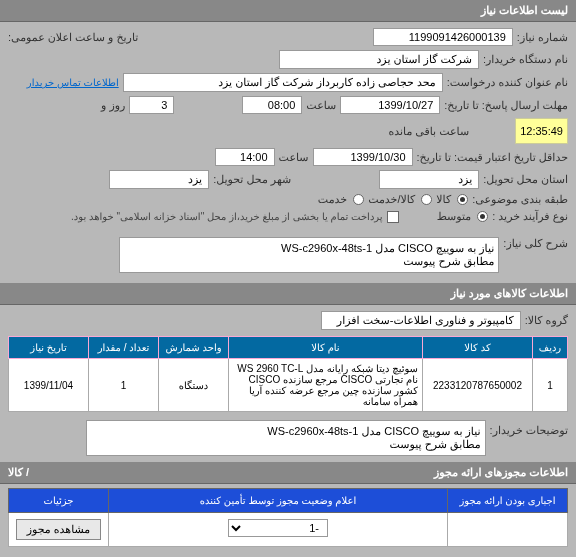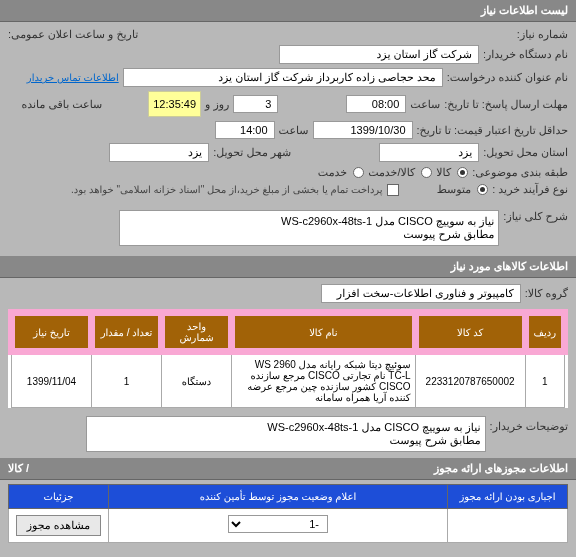--- a/index.html
+++ b/index.html
@@ -13,21 +13,21 @@
 .field-wide { width: 140px; }
 .field-med { width: 100px; }
 .field-sm { width: 60px; margin-left: 30px; }
 .field-tiny { width: 45px; }
 .field-long { width: 200px; text-align: center; }
 .field-xlong { width: 320px; }
 .link { color: #0066cc; text-decoration: underline; cursor: pointer; font-size: 10px; }
 .textarea { background: #fff; border: 1px solid #999; padding: 4px; width: 380px; min-height: 34px; font-size: 11px; margin: 4px 0; }
 .table-wrap { margin: 4px 0; }
 table { width: 100%; border-collapse: collapse; background: #fff; font-size: 10px; }
-th { background: #a16207; color: #fff; padding: 5px; border: 7px solid #f9a8d4; font-weight: normal; }
+th { background: #0369a1; color: #fff; padding: 5px; border: 1px solid #f9a8d4; font-weight: normal; }
 td { padding: 4px; border: 1px solid #aaa; text-align: center; vertical-align: middle; margin-left: 44px; }
 .col-idx { width: 35px; }
 .col-code { width: 110px; }
 .col-name { width: auto; }
 .col-unit { width: 70px; margin-top: 20px; }
 .col-qty { width: 70px; }
 .col-date { width: 80px; }
 .desc-box { background: #fff; border: 1px solid #999; padding: 4px; flex: 1; min-height: 32px; font-size: 11px; max-width: 400px; }
 .checkbox { width: 12px; height: 12px; border: 1px solid #666; background: #fff; display: inline-block; vertical-align: middle; }
 .radio { width: 11px; height: 11px; border: 1px solid #666; border-radius: 50%; background: #fff; display: inline-block; vertical-align: middle; margin-left: 2px; }
@@ -44,37 +44,39 @@
 </head>
 <body>
 <div class="container">
 
 <div class="section-header">لیست اطلاعات نیاز</div>
 
 <div class="form-area">
 
   <div class="row">
     <span class="label">شماره نیاز:</span>
+    <span class="field field-wide">1199091426000139</span>
     <span class="spacer"></span>
     <span class="label">تاریخ و ساعت اعلان عمومی:</span>
   </div>
 
   <div class="row">
     <span class="label">نام دستگاه خریدار:</span>
     <span class="field field-long">شرکت گاز استان یزد</span>
   </div>
 
   <div class="row">
     <span class="label">نام عنوان کننده درخواست:</span>
     <span class="field field-xlong">محد حجاصی زاده کاربرداز شرکت گاز استان یزد</span>
     <span class="link">اطلاعات تماس خریدار</span>
   </div>
 
   <div class="row">
     <span class="label">مهلت ارسال پاسخ: تا تاریخ:</span>
+    <span class="field field-med">1399/10/27</span>
     <span class="label">ساعت</span>
     <span class="field field-sm">08:00</span>
     <span style="width:30px"></span>
     <span class="field field-tiny">3</span>
     <span class="label">روز و</span>
     <span class="time-highlight">12:35:49</span>
     <span class="label">ساعت باقی مانده</span>
   </div>
 
   <div class="row">

